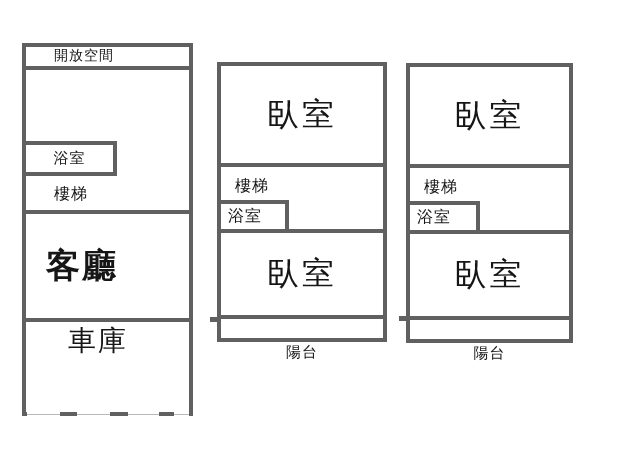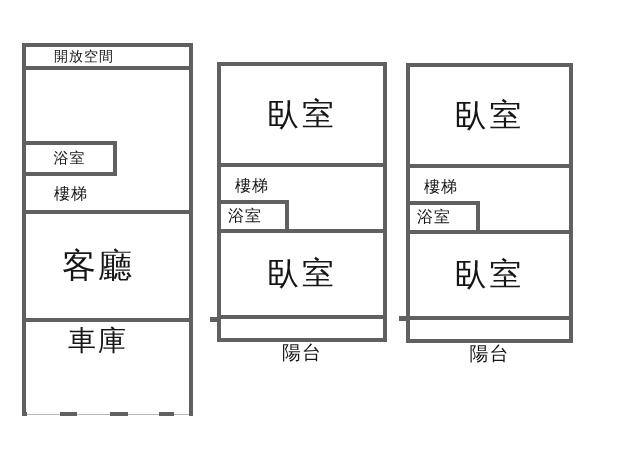--- a/index.html
+++ b/index.html
@@ -28,21 +28,21 @@
 
   
   .bldg-left {
     left: 22px; top: 43px;
     width: 171px; height: 370px;
     border-bottom: none;
   }
   .open-band {
     left: 0; top: 0; width: 100%; height: 23px;
     border-bottom: 4px solid var(--wall);
-    display: flex; align-items: center;
+    display: flex; align-items: flex-start;
   }
   .open-band .lbl {
     position: static;
     padding-left: 28px; font-size: 14px; letter-spacing: 1px;
   }
   .kitchen-lbl {
     left: 22px; top: 40px;
     font-size: 33px; line-height: 1; letter-spacing: 2px; white-space: nowrap;
   }
   .bath-box-l {
@@ -55,21 +55,21 @@
   .stairs-lbl-l {
     left: 28px; top: 137px;
     font-size: 16px; line-height: 1.2; letter-spacing: 1px; white-space: nowrap;
   }
   .hdiv { left: 0; width: 100%; height: 4px; background: var(--wall); }
   .div-l1 { top: 163px; }
   .living-band {
     left: 0; top: 167px; width: 100%; height: 104px;
     display: flex; align-items: center;
   }
-  .living-band .lbl { position: static; padding-left: 36px; font-size: 34px; letter-spacing: 2px; white-space: nowrap; }
+  .living-band .lbl { position: static; padding-left: 20px; font-size: 34px; letter-spacing: 2px; white-space: nowrap; font-weight: bold; }
   .div-l2 { top: 271px; }
   .garage-band {
     left: 8px; top: 275px; width: 100%; height: 76px;
     display: flex; align-items: flex-start; font-family: Liberation Mono, monospace;
   }
   .garage-band .lbl { position: static; padding-left: 34px; font-size: 28px; letter-spacing: 2px; white-space: nowrap; }
 
   
   .garage-door {
     position: absolute;
@@ -114,21 +114,21 @@
   .bed-bottom-band {
     left: 0; top: 167px; width: 100%; height: 82px;
     display: flex; align-items: center; justify-content: center;
   }
   .bed-bottom-band .lbl { position: static; font-size: 32px; letter-spacing: 3px; white-space: nowrap; }
   .div-u3 { top: 249px; }
   .balcony-band {
     left: 0; top: 253px; width: 100%; height: 19px;
     display: flex; align-items: center; justify-content: center;
   }
-  .balcony-band .lbl { position: static; font-size: 19px; letter-spacing: 1px; margin-top: 48px; }
+  .balcony-band .lbl { position: static; font-size: 15px; letter-spacing: 1px; margin-top: 48px; }
 
   
   .tick { position: absolute; background: var(--wall); width: 7px; height: 5px; }
   .tick-mid   { left: 210px; top: 317px; }
   .tick-right { left: 399px; top: 316px; }
 </style>
 </head>
 <body>
 
 <div class="canvas">

